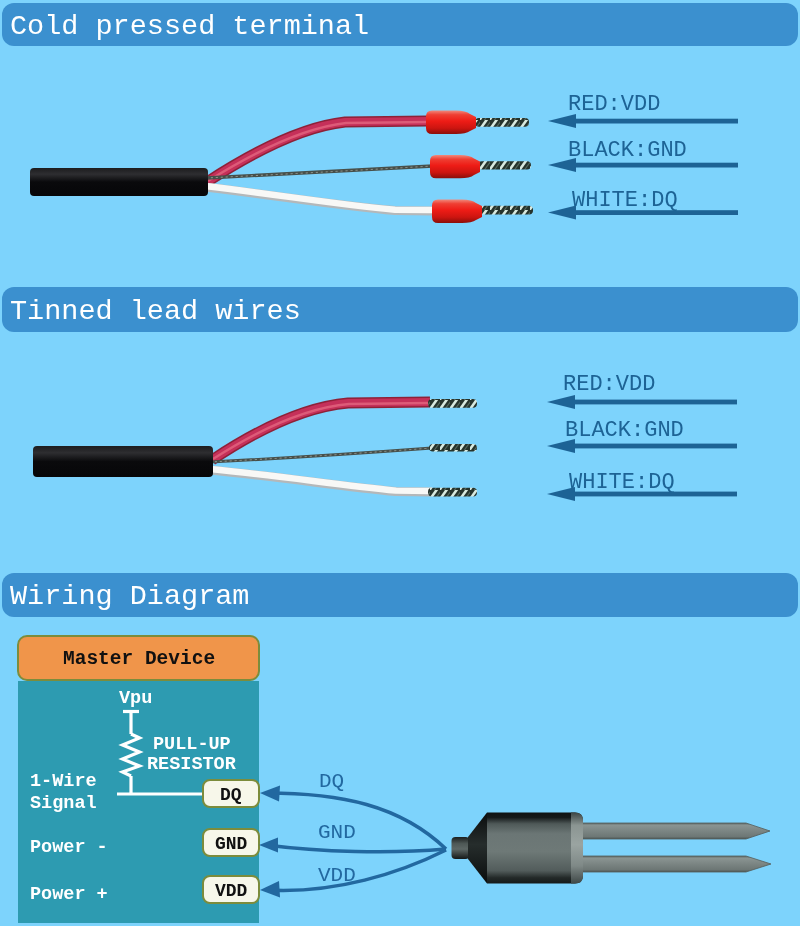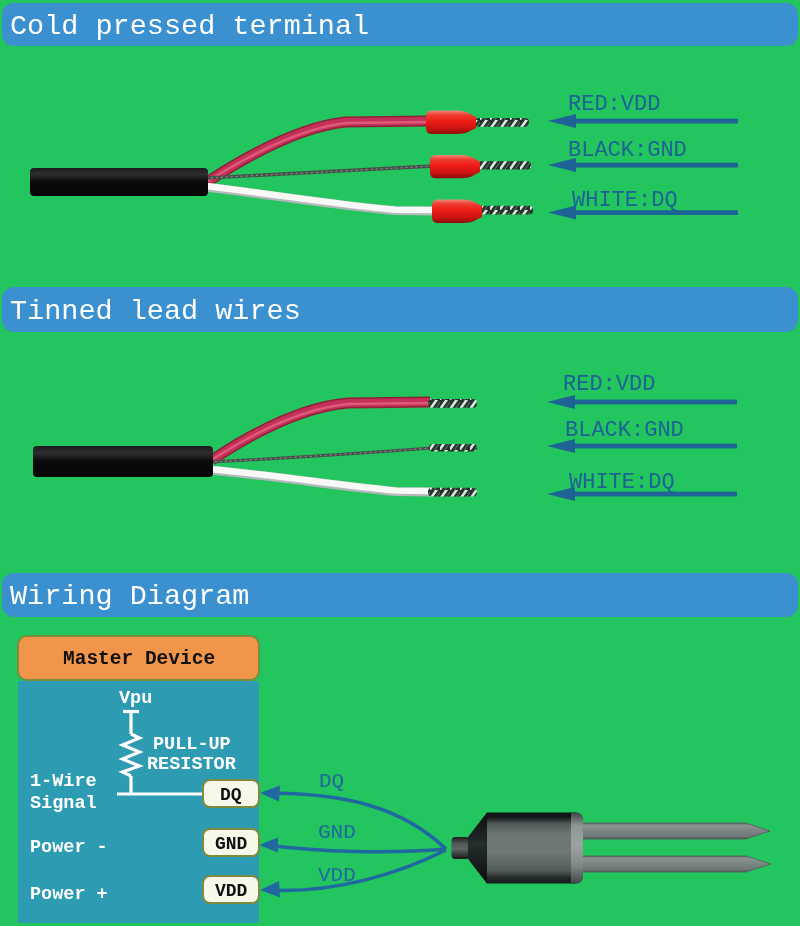--- a/index.html
+++ b/index.html
@@ -1,16 +1,16 @@
 <!DOCTYPE html>
 <html><head>
 <meta charset="utf-8">
 <style>
   html,body{margin:0;padding:0;background:#ffffff;}
-  .page{position:relative;width:800px;height:926px;background:#22c55e;overflow:hidden;}
+  .page{position:relative;width:800px;height:926px;background:#7dd3fc;overflow:hidden;}
   svg text{font-family:"Liberation Mono", monospace;}
 </style>
 </head>
 <body>
 <div class="page">
 <svg width="800" height="926" viewBox="0 0 800 926">
 <defs>
   <linearGradient id="termRed" x1="0" y1="0" x2="0" y2="1">
     <stop offset="0" stop-color="#f08a7d"></stop>
     <stop offset="0.18" stop-color="#ef3f33"></stop>

